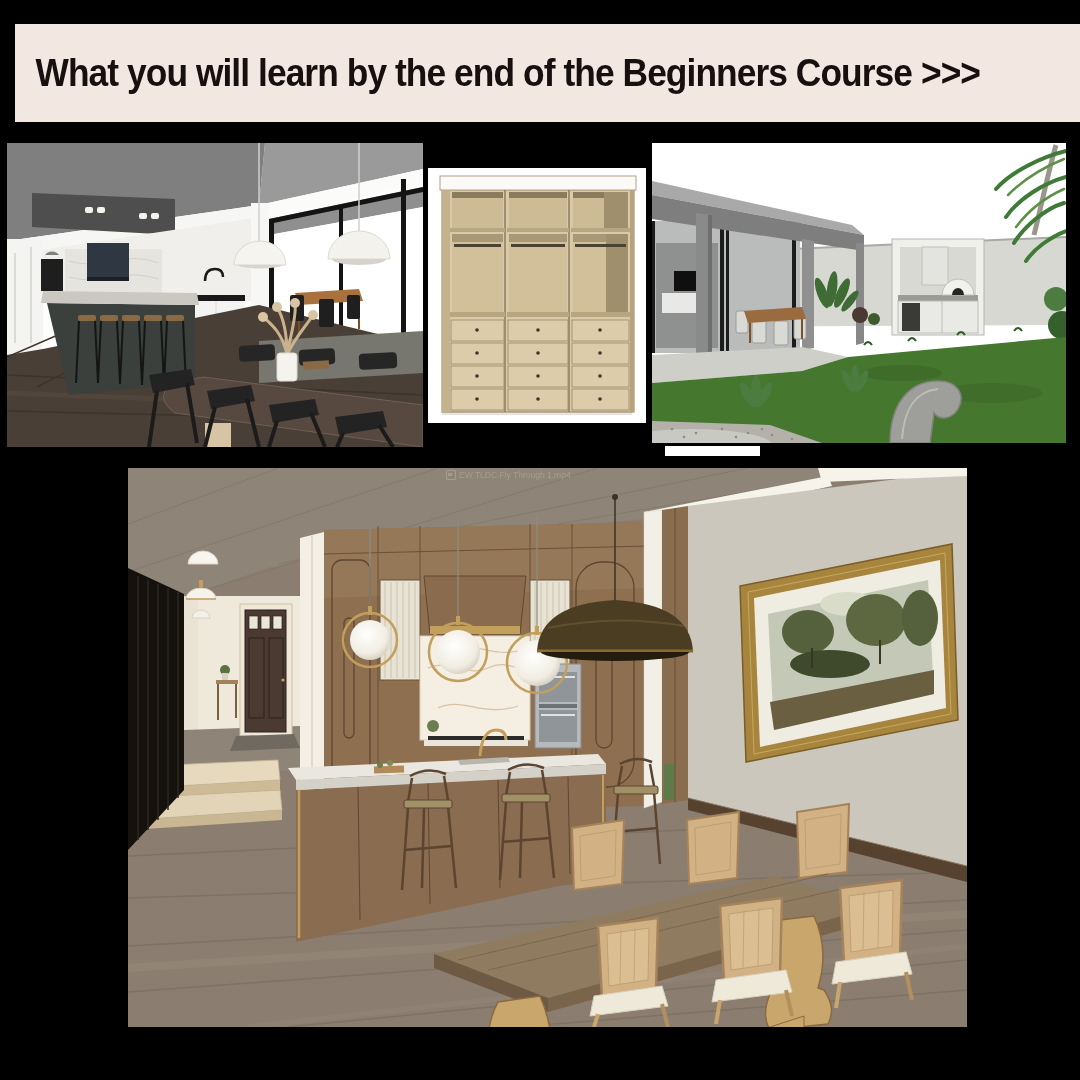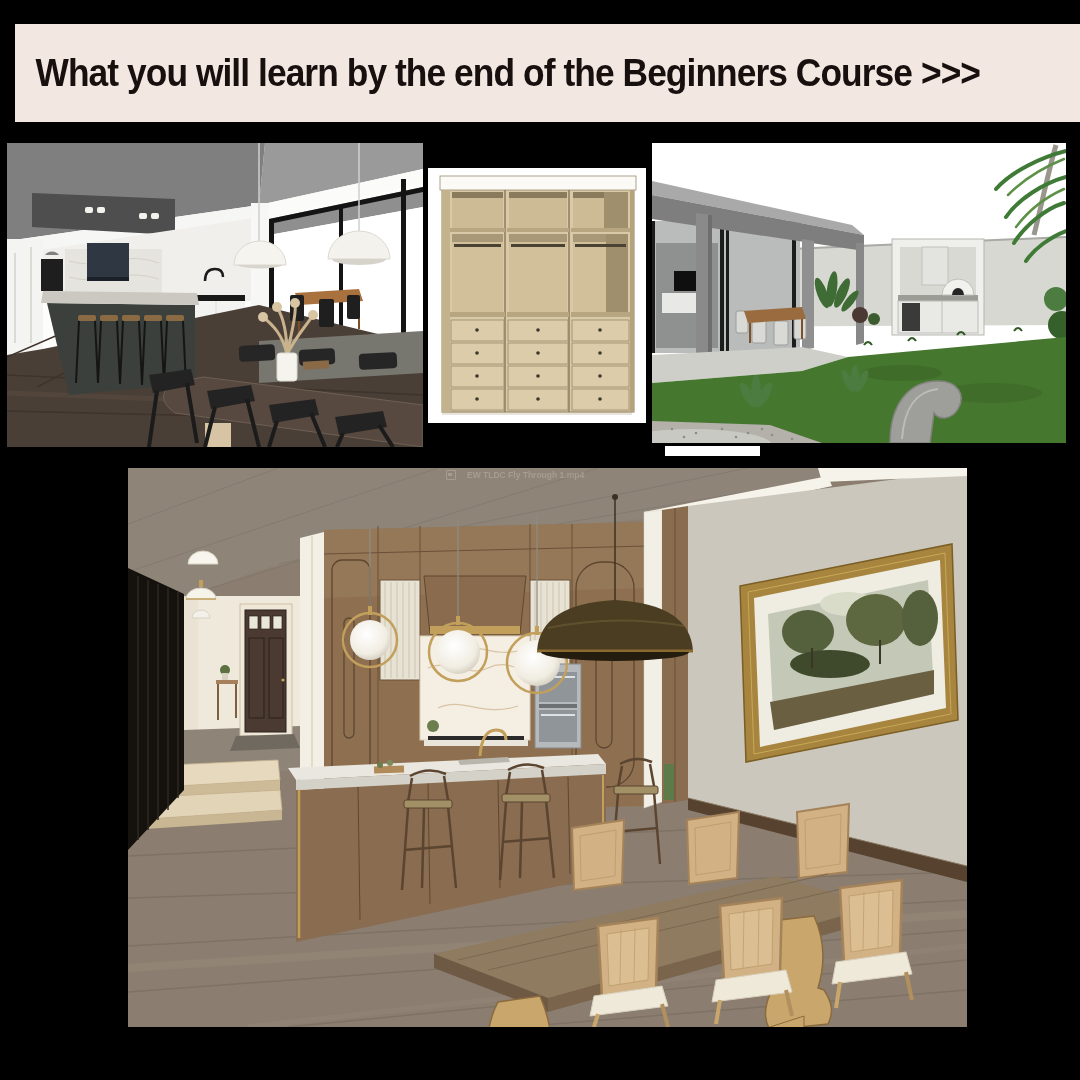--- a/index.html
+++ b/index.html
@@ -10,22 +10,22 @@
   .banner h1{margin:0;padding-left:22px;font-weight:700;font-size:38px;line-height:1;
              color:var(--banner-fg,#17100e);letter-spacing:-1px;white-space:nowrap;
              transform:scaleX(.93);transform-origin:left center;}
   .fig{position:absolute;overflow:hidden;}
   .fig svg{display:block;width:100%;height:100%;}
   #fig-dark-kitchen{left:7px;top:143px;width:416px;height:304px;}
   #fig-wardrobe{left:428px;top:168px;width:218px;height:255px;background:#fff;}
   #fig-backyard{left:652px;top:143px;width:414px;height:300px;background:#fff;}
   #fig-main{left:128px;top:468px;width:839px;height:559px;background:#8b7e70;}
   .white-strip{position:absolute;left:665px;top:446px;width:95px;height:10px;background:#ffffff;}
-  .watermark{position:absolute;left:318px;top:1px;height:12px;display:flex;align-items:center;gap:11px;
-             font-weight:700;font-size:8.5px;color:#aaa294;opacity:.85;z-index:5;}
+  .watermark{position:absolute;left:318px;top:1px;height:12px;display:flex;align-items:center;gap:3px;
+             font-weight:400;font-size:8.5px;color:#aaa294;opacity:.85;z-index:5;}
   .wm-icon{width:8px;height:8px;border:1px solid #aaa294;border-radius:1px;position:relative;flex:0 0 auto;}
   .wm-icon::after{content:"";position:absolute;left:1px;top:2px;width:4px;height:3px;background:#aaa294;}
 </style>
 </head>
 <body>
 
 <div class="canvas">
 
   <div class="banner">
     <h1>What you will learn by the end of the Beginners Course &gt;&gt;&gt;</h1>

